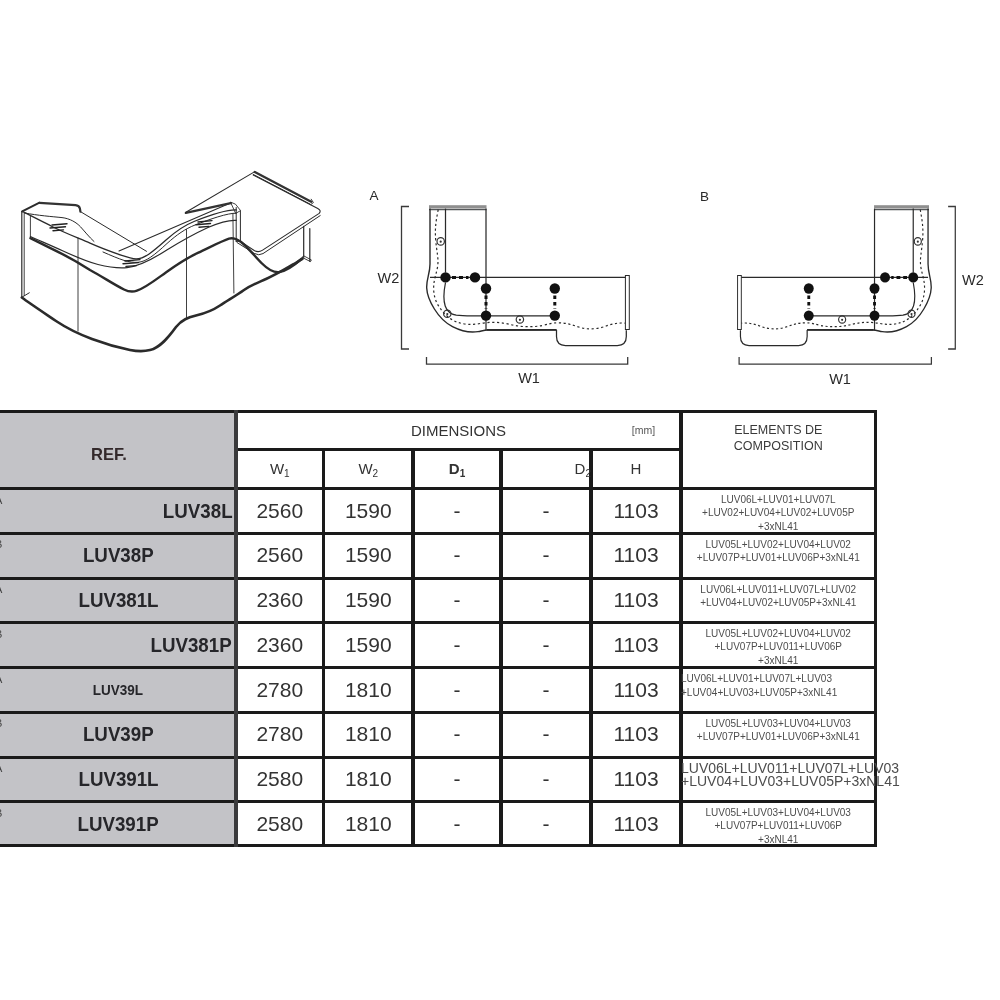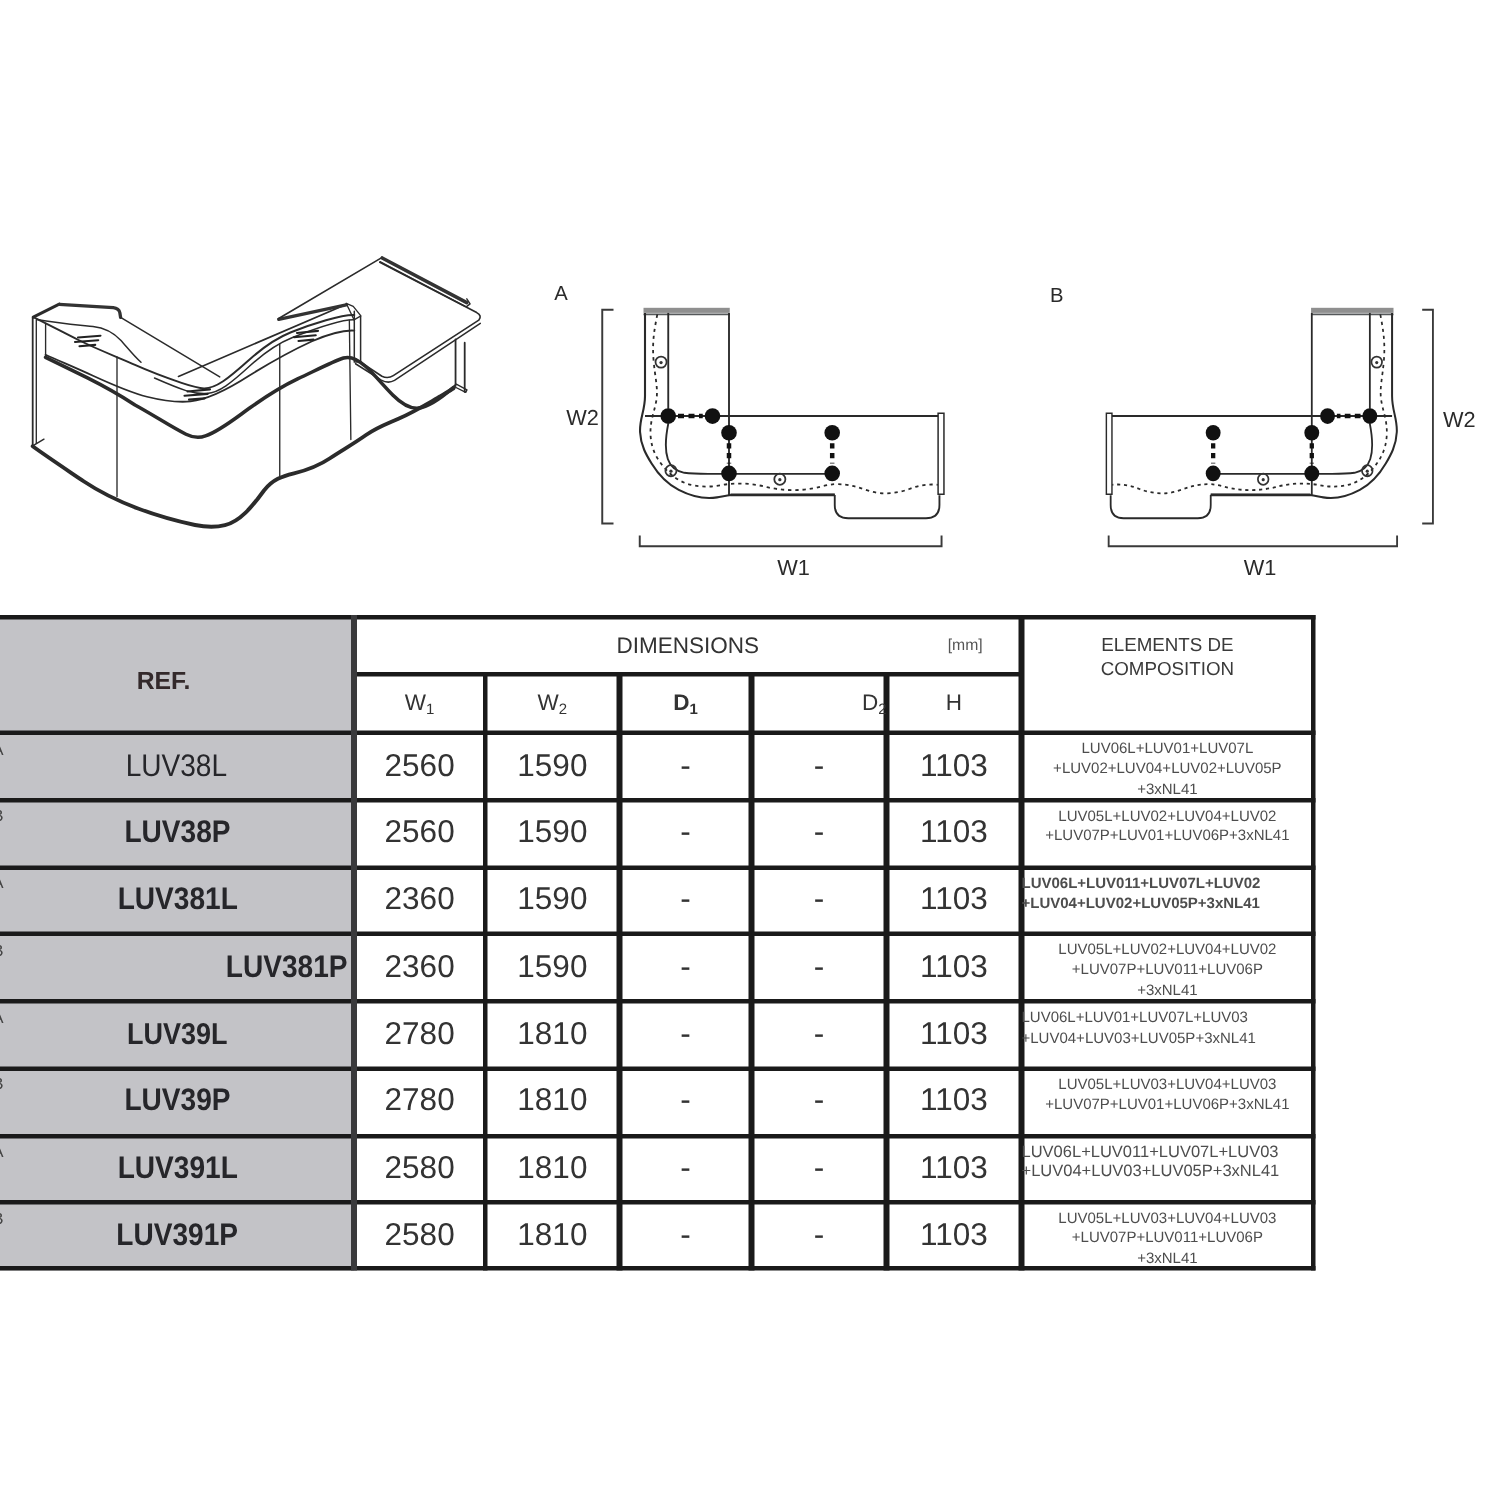--- a/index.html
+++ b/index.html
@@ -107,21 +107,21 @@
 <div style="position:absolute;left:-9.00px;top:415.00px;width:236.00px;height:78.50px;font-size:16.5px;font-weight:bold;color:#33292b;text-align:center;line-height:78.50px;">REF.</div>
 <div style="position:absolute;left:236.00px;top:411.00px;width:445.00px;height:39.00px;font-size:15px;font-weight:normal;color:#333;text-align:center;line-height:39.00px;">DIMENSIONS</div>
 <div style="position:absolute;left:617.00px;top:411.00px;width:53.00px;height:39.00px;font-size:10.5px;font-weight:normal;color:#555;text-align:center;line-height:39.00px;">[mm]</div>
 <div style="position:absolute;left:236.00px;top:449.00px;width:87.50px;height:39.50px;font-size:15px;font-weight:normal;color:#333;text-align:center;line-height:39.50px;">W<span style="font-size:10px;vertical-align:-3px">1</span></div>
 <div style="position:absolute;left:323.50px;top:449.00px;width:89.50px;height:39.50px;font-size:15px;font-weight:normal;color:#333;text-align:center;line-height:39.50px;">W<span style="font-size:10px;vertical-align:-3px">2</span></div>
 <div style="position:absolute;left:413.00px;top:449.00px;width:88.00px;height:39.50px;font-size:15px;font-weight:bold;color:#333;text-align:center;line-height:39.50px;">D<span style="font-size:10px;vertical-align:-3px">1</span></div>
 <div style="position:absolute;left:501.00px;top:449.00px;width:90.00px;height:39.50px;font-size:15px;font-weight:normal;color:#333;text-align:right;line-height:39.50px;">D<span style="font-size:10px;vertical-align:-3px">2</span></div>
 <div style="position:absolute;left:591.00px;top:449.00px;width:90.00px;height:39.50px;font-size:15px;font-weight:normal;color:#333;text-align:center;line-height:39.50px;">H</div>
 <div style="position:absolute;left:681.00px;top:422.00px;width:194.50px;height:34.00px;font-size:12.5px;font-weight:normal;color:#3a3a3a;text-align:center;line-height:16.00px;">ELEMENTS DE<br>COMPOSITION</div>
 <div style="position:absolute;left:-5.00px;top:493.50px;width:12.00px;height:12.00px;font-size:11px;font-weight:normal;color:#444;text-align:left;line-height:12.00px;">A</div>
-<div style="position:absolute;left:0.00px;top:488.50px;width:236.00px;height:44.75px;font-size:20.8px;font-weight:normal;color:#26262a;text-align:center;line-height:44.75px;"><span style="display:inline-block;transform:scaleX(0.9)">LUV38L</span></div>
+<div style="position:absolute;left:0.00px;top:488.50px;width:236.00px;height:44.75px;font-size:20.8px;font-weight:bold;color:#26262a;text-align:right;line-height:44.75px;"><span style="display:inline-block;transform:scaleX(0.9)">LUV38L</span></div>
 <div style="position:absolute;left:236.00px;top:488.50px;width:87.50px;height:44.75px;font-size:21px;font-weight:normal;color:#333;text-align:center;line-height:44.75px;">2560</div>
 <div style="position:absolute;left:323.50px;top:488.50px;width:89.50px;height:44.75px;font-size:21px;font-weight:normal;color:#333;text-align:center;line-height:44.75px;">1590</div>
 <div style="position:absolute;left:413.00px;top:488.50px;width:88.00px;height:44.75px;font-size:21px;font-weight:normal;color:#333;text-align:center;line-height:44.75px;">-</div>
 <div style="position:absolute;left:501.00px;top:488.50px;width:90.00px;height:44.75px;font-size:21px;font-weight:normal;color:#333;text-align:center;line-height:44.75px;">-</div>
 <div style="position:absolute;left:591.00px;top:488.50px;width:90.00px;height:44.75px;font-size:21px;font-weight:normal;color:#333;text-align:center;line-height:44.75px;">1103</div>
 <div style="position:absolute;left:681.00px;top:492.50px;width:194.50px;height:40.80px;font-size:10px;font-weight:normal;color:#4d4d4d;text-align:center;line-height:13.60px;">LUV06L+LUV01+LUV07L<br>+LUV02+LUV04+LUV02+LUV05P<br>+3xNL41</div>
 <div style="position:absolute;left:-5.00px;top:538.25px;width:12.00px;height:12.00px;font-size:11px;font-weight:normal;color:#444;text-align:left;line-height:12.00px;">B</div>
 <div style="position:absolute;left:0.00px;top:533.25px;width:236.00px;height:44.75px;font-size:20.8px;font-weight:bold;color:#26262a;text-align:center;line-height:44.75px;"><span style="display:inline-block;transform:scaleX(0.9)">LUV38P</span></div>
 <div style="position:absolute;left:236.00px;top:533.25px;width:87.50px;height:44.75px;font-size:21px;font-weight:normal;color:#333;text-align:center;line-height:44.75px;">2560</div>
 <div style="position:absolute;left:323.50px;top:533.25px;width:89.50px;height:44.75px;font-size:21px;font-weight:normal;color:#333;text-align:center;line-height:44.75px;">1590</div>
@@ -129,31 +129,31 @@
 <div style="position:absolute;left:501.00px;top:533.25px;width:90.00px;height:44.75px;font-size:21px;font-weight:normal;color:#333;text-align:center;line-height:44.75px;">-</div>
 <div style="position:absolute;left:591.00px;top:533.25px;width:90.00px;height:44.75px;font-size:21px;font-weight:normal;color:#333;text-align:center;line-height:44.75px;">1103</div>
 <div style="position:absolute;left:681.00px;top:537.75px;width:194.50px;height:27.20px;font-size:10px;font-weight:normal;color:#4d4d4d;text-align:center;line-height:13.60px;">LUV05L+LUV02+LUV04+LUV02<br>+LUV07P+LUV01+LUV06P+3xNL41</div>
 <div style="position:absolute;left:-5.00px;top:583.00px;width:12.00px;height:12.00px;font-size:11px;font-weight:normal;color:#444;text-align:left;line-height:12.00px;">A</div>
 <div style="position:absolute;left:0.00px;top:578.00px;width:236.00px;height:44.75px;font-size:20.8px;font-weight:bold;color:#26262a;text-align:center;line-height:44.75px;"><span style="display:inline-block;transform:scaleX(0.9)">LUV381L</span></div>
 <div style="position:absolute;left:236.00px;top:578.00px;width:87.50px;height:44.75px;font-size:21px;font-weight:normal;color:#333;text-align:center;line-height:44.75px;">2360</div>
 <div style="position:absolute;left:323.50px;top:578.00px;width:89.50px;height:44.75px;font-size:21px;font-weight:normal;color:#333;text-align:center;line-height:44.75px;">1590</div>
 <div style="position:absolute;left:413.00px;top:578.00px;width:88.00px;height:44.75px;font-size:21px;font-weight:normal;color:#333;text-align:center;line-height:44.75px;">-</div>
 <div style="position:absolute;left:501.00px;top:578.00px;width:90.00px;height:44.75px;font-size:21px;font-weight:normal;color:#333;text-align:center;line-height:44.75px;">-</div>
 <div style="position:absolute;left:591.00px;top:578.00px;width:90.00px;height:44.75px;font-size:21px;font-weight:normal;color:#333;text-align:center;line-height:44.75px;">1103</div>
-<div style="position:absolute;left:681.00px;top:582.50px;width:194.50px;height:27.20px;font-size:10px;font-weight:bold;color:#4d4d4d;text-align:left;line-height:13.60px;">LUV06L+LUV011+LUV07L+LUV02<br>+LUV04+LUV02+LUV05P+3xNL41</div>
+<div style="position:absolute;left:681.00px;top:582.50px;width:194.50px;height:27.20px;font-size:10px;font-weight:normal;color:#4d4d4d;text-align:center;line-height:13.60px;">LUV06L+LUV011+LUV07L+LUV02<br>+LUV04+LUV02+LUV05P+3xNL41</div>
 <div style="position:absolute;left:-5.00px;top:627.75px;width:12.00px;height:12.00px;font-size:11px;font-weight:normal;color:#444;text-align:left;line-height:12.00px;">B</div>
 <div style="position:absolute;left:0.00px;top:622.75px;width:236.00px;height:44.75px;font-size:20.8px;font-weight:bold;color:#26262a;text-align:right;line-height:44.75px;"><span style="display:inline-block;transform:scaleX(0.9)">LUV381P</span></div>
 <div style="position:absolute;left:236.00px;top:622.75px;width:87.50px;height:44.75px;font-size:21px;font-weight:normal;color:#333;text-align:center;line-height:44.75px;">2360</div>
 <div style="position:absolute;left:323.50px;top:622.75px;width:89.50px;height:44.75px;font-size:21px;font-weight:normal;color:#333;text-align:center;line-height:44.75px;">1590</div>
 <div style="position:absolute;left:413.00px;top:622.75px;width:88.00px;height:44.75px;font-size:21px;font-weight:normal;color:#333;text-align:center;line-height:44.75px;">-</div>
 <div style="position:absolute;left:501.00px;top:622.75px;width:90.00px;height:44.75px;font-size:21px;font-weight:normal;color:#333;text-align:center;line-height:44.75px;">-</div>
 <div style="position:absolute;left:591.00px;top:622.75px;width:90.00px;height:44.75px;font-size:21px;font-weight:normal;color:#333;text-align:center;line-height:44.75px;">1103</div>
 <div style="position:absolute;left:681.00px;top:626.75px;width:194.50px;height:40.80px;font-size:10px;font-weight:normal;color:#4d4d4d;text-align:center;line-height:13.60px;">LUV05L+LUV02+LUV04+LUV02<br>+LUV07P+LUV011+LUV06P<br>+3xNL41</div>
 <div style="position:absolute;left:-5.00px;top:672.50px;width:12.00px;height:12.00px;font-size:11px;font-weight:normal;color:#444;text-align:left;line-height:12.00px;">A</div>
-<div style="position:absolute;left:0.00px;top:667.50px;width:236.00px;height:44.75px;font-size:20px;font-weight:bold;color:#26262a;text-align:center;line-height:44.75px;"><span style="display:inline-block;transform:scaleX(0.9)">LUV39L</span></div>
+<div style="position:absolute;left:0.00px;top:667.50px;width:236.00px;height:44.75px;font-size:15px;font-weight:bold;color:#26262a;text-align:center;line-height:44.75px;"><span style="display:inline-block;transform:scaleX(0.9)">LUV39L</span></div>
 <div style="position:absolute;left:236.00px;top:667.50px;width:87.50px;height:44.75px;font-size:21px;font-weight:normal;color:#333;text-align:center;line-height:44.75px;">2780</div>
 <div style="position:absolute;left:323.50px;top:667.50px;width:89.50px;height:44.75px;font-size:21px;font-weight:normal;color:#333;text-align:center;line-height:44.75px;">1810</div>
 <div style="position:absolute;left:413.00px;top:667.50px;width:88.00px;height:44.75px;font-size:21px;font-weight:normal;color:#333;text-align:center;line-height:44.75px;">-</div>
 <div style="position:absolute;left:501.00px;top:667.50px;width:90.00px;height:44.75px;font-size:21px;font-weight:normal;color:#333;text-align:center;line-height:44.75px;">-</div>
 <div style="position:absolute;left:591.00px;top:667.50px;width:90.00px;height:44.75px;font-size:21px;font-weight:normal;color:#333;text-align:center;line-height:44.75px;">1103</div>
 <div style="position:absolute;left:681.00px;top:672.00px;width:194.50px;height:27.20px;font-size:10px;font-weight:normal;color:#4d4d4d;text-align:left;line-height:13.60px;">LUV06L+LUV01+LUV07L+LUV03<br>+LUV04+LUV03+LUV05P+3xNL41</div>
 <div style="position:absolute;left:-5.00px;top:717.25px;width:12.00px;height:12.00px;font-size:11px;font-weight:normal;color:#444;text-align:left;line-height:12.00px;">B</div>
 <div style="position:absolute;left:0.00px;top:712.25px;width:236.00px;height:44.75px;font-size:20.8px;font-weight:bold;color:#26262a;text-align:center;line-height:44.75px;"><span style="display:inline-block;transform:scaleX(0.9)">LUV39P</span></div>
 <div style="position:absolute;left:236.00px;top:712.25px;width:87.50px;height:44.75px;font-size:21px;font-weight:normal;color:#333;text-align:center;line-height:44.75px;">2780</div>
 <div style="position:absolute;left:323.50px;top:712.25px;width:89.50px;height:44.75px;font-size:21px;font-weight:normal;color:#333;text-align:center;line-height:44.75px;">1810</div>
@@ -161,21 +161,21 @@
 <div style="position:absolute;left:501.00px;top:712.25px;width:90.00px;height:44.75px;font-size:21px;font-weight:normal;color:#333;text-align:center;line-height:44.75px;">-</div>
 <div style="position:absolute;left:591.00px;top:712.25px;width:90.00px;height:44.75px;font-size:21px;font-weight:normal;color:#333;text-align:center;line-height:44.75px;">1103</div>
 <div style="position:absolute;left:681.00px;top:716.75px;width:194.50px;height:27.20px;font-size:10px;font-weight:normal;color:#4d4d4d;text-align:center;line-height:13.60px;">LUV05L+LUV03+LUV04+LUV03<br>+LUV07P+LUV01+LUV06P+3xNL41</div>
 <div style="position:absolute;left:-5.00px;top:762.00px;width:12.00px;height:12.00px;font-size:11px;font-weight:normal;color:#444;text-align:left;line-height:12.00px;">A</div>
 <div style="position:absolute;left:0.00px;top:757.00px;width:236.00px;height:44.75px;font-size:20.8px;font-weight:bold;color:#26262a;text-align:center;line-height:44.75px;"><span style="display:inline-block;transform:scaleX(0.9)">LUV391L</span></div>
 <div style="position:absolute;left:236.00px;top:757.00px;width:87.50px;height:44.75px;font-size:21px;font-weight:normal;color:#333;text-align:center;line-height:44.75px;">2580</div>
 <div style="position:absolute;left:323.50px;top:757.00px;width:89.50px;height:44.75px;font-size:21px;font-weight:normal;color:#333;text-align:center;line-height:44.75px;">1810</div>
 <div style="position:absolute;left:413.00px;top:757.00px;width:88.00px;height:44.75px;font-size:21px;font-weight:normal;color:#333;text-align:center;line-height:44.75px;">-</div>
 <div style="position:absolute;left:501.00px;top:757.00px;width:90.00px;height:44.75px;font-size:21px;font-weight:normal;color:#333;text-align:center;line-height:44.75px;">-</div>
 <div style="position:absolute;left:591.00px;top:757.00px;width:90.00px;height:44.75px;font-size:21px;font-weight:normal;color:#333;text-align:center;line-height:44.75px;">1103</div>
-<div style="position:absolute;left:681.00px;top:761.50px;width:194.50px;height:27.20px;font-size:11px;font-weight:normal;color:#4d4d4d;text-align:left;line-height:13.60px;">LUV06L+LUV011+LUV07L+LUV03<br>+LUV04+LUV03+LUV05P+3xNL41</div>
+<div style="position:absolute;left:681.00px;top:761.50px;width:194.50px;height:27.20px;font-size:14px;font-weight:normal;color:#4d4d4d;text-align:left;line-height:13.60px;">LUV06L+LUV011+LUV07L+LUV03<br>+LUV04+LUV03+LUV05P+3xNL41</div>
 <div style="position:absolute;left:-5.00px;top:806.75px;width:12.00px;height:12.00px;font-size:11px;font-weight:normal;color:#444;text-align:left;line-height:12.00px;">B</div>
 <div style="position:absolute;left:0.00px;top:801.75px;width:236.00px;height:44.75px;font-size:20.8px;font-weight:bold;color:#26262a;text-align:center;line-height:44.75px;"><span style="display:inline-block;transform:scaleX(0.9)">LUV391P</span></div>
 <div style="position:absolute;left:236.00px;top:801.75px;width:87.50px;height:44.75px;font-size:21px;font-weight:normal;color:#333;text-align:center;line-height:44.75px;">2580</div>
 <div style="position:absolute;left:323.50px;top:801.75px;width:89.50px;height:44.75px;font-size:21px;font-weight:normal;color:#333;text-align:center;line-height:44.75px;">1810</div>
 <div style="position:absolute;left:413.00px;top:801.75px;width:88.00px;height:44.75px;font-size:21px;font-weight:normal;color:#333;text-align:center;line-height:44.75px;">-</div>
 <div style="position:absolute;left:501.00px;top:801.75px;width:90.00px;height:44.75px;font-size:21px;font-weight:normal;color:#333;text-align:center;line-height:44.75px;">-</div>
 <div style="position:absolute;left:591.00px;top:801.75px;width:90.00px;height:44.75px;font-size:21px;font-weight:normal;color:#333;text-align:center;line-height:44.75px;">1103</div>
 <div style="position:absolute;left:681.00px;top:805.75px;width:194.50px;height:40.80px;font-size:10px;font-weight:normal;color:#4d4d4d;text-align:center;line-height:13.60px;">LUV05L+LUV03+LUV04+LUV03<br>+LUV07P+LUV011+LUV06P<br>+3xNL41</div>
 
 </body></html>

